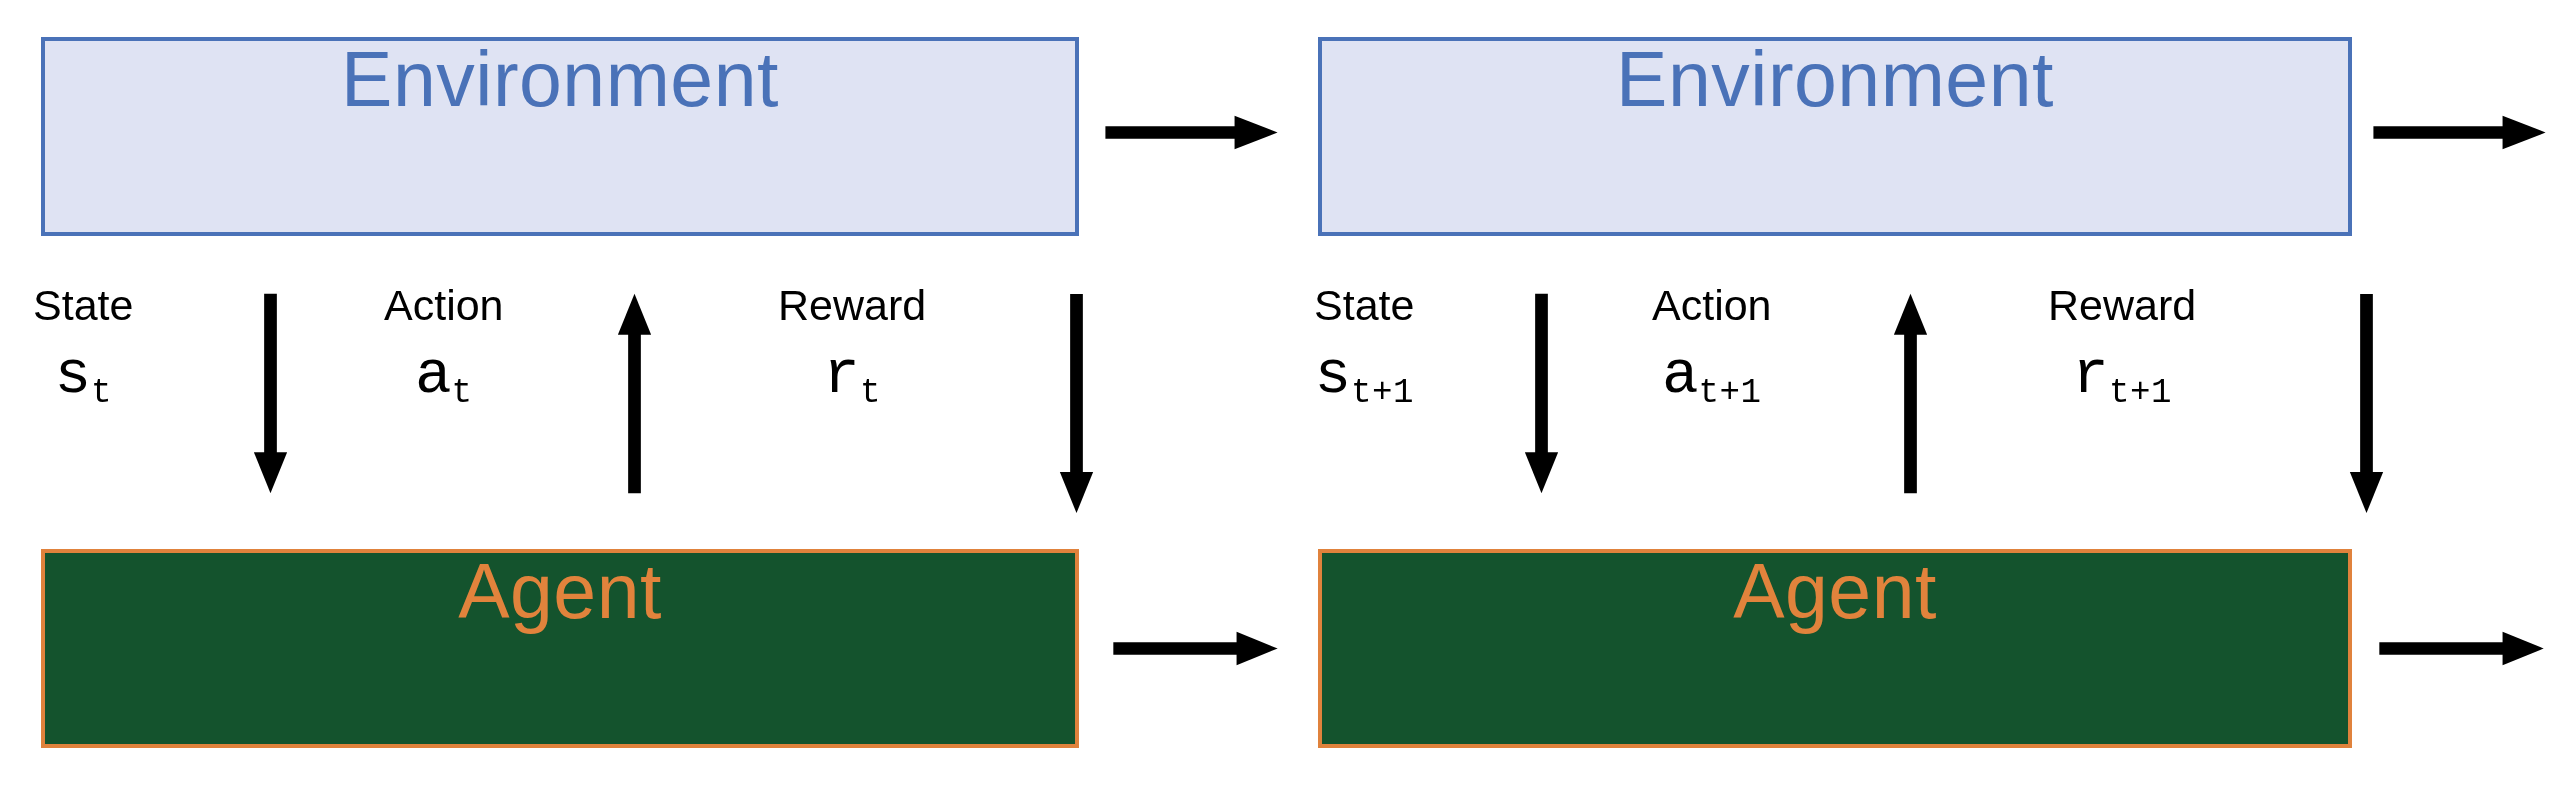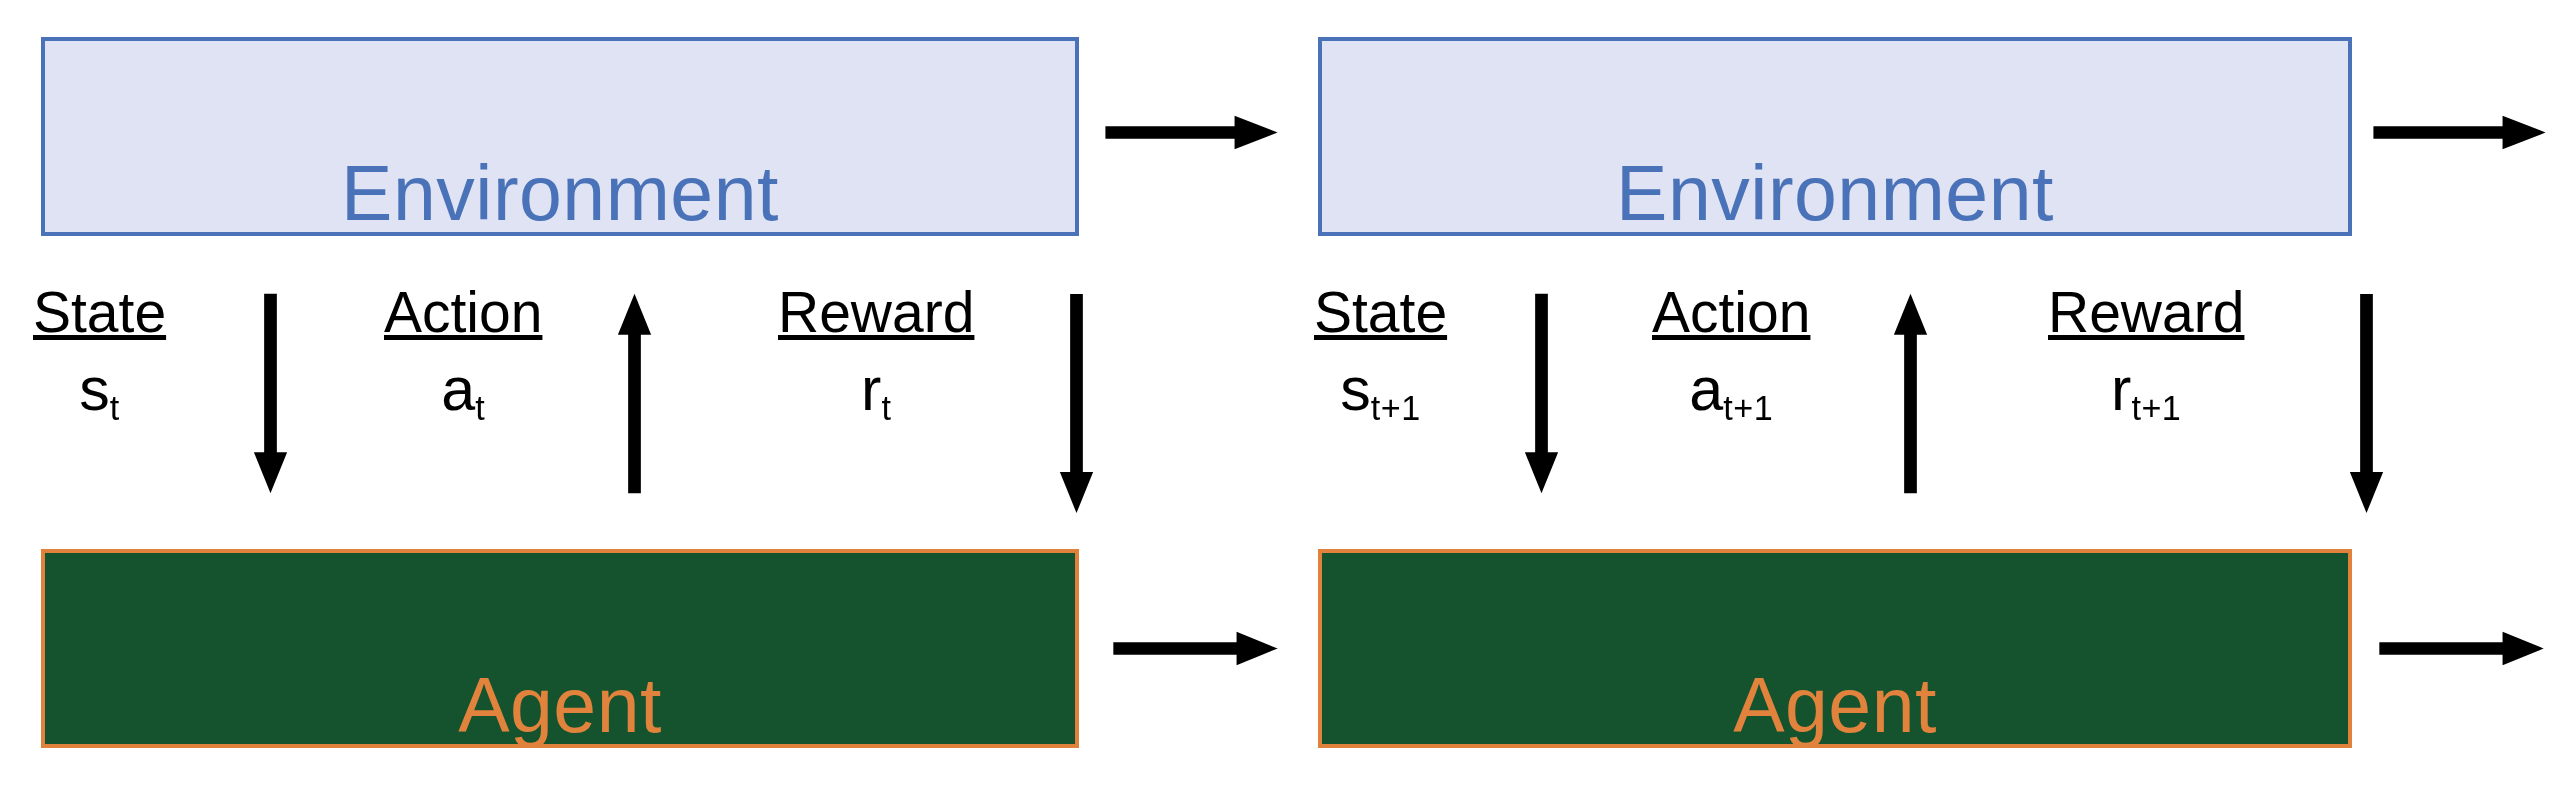--- a/index.html
+++ b/index.html
@@ -16,21 +16,21 @@
     height: 790px;
     background: #ffffff;
     overflow: hidden;
   }
 
   
   .node-box {
     position: absolute;
     box-sizing: border-box;
     display: flex;
-    align-items: flex-end;
+    align-items: flex-start;
     justify-content: center;
     border-style: solid;
   }
   .node-box .node-label {
     font-size: 77px;
     font-weight: 400;
     line-height: 1;
     letter-spacing: 0.5px;
     white-space: nowrap;
   }
@@ -51,30 +51,30 @@
   
   .signal {
     position: absolute;
     display: flex;
     flex-direction: column;
     align-items: center;
     color: #000000;
     white-space: nowrap;
   }
   .signal .sig-name {
-    font-size: 57px;
+    font-size: 43px;
     line-height: 1.0;
     font-weight: 400;
-    text-decoration: underline;
   }
   .signal .sig-sym {
     font-size: 61px;
     line-height: 1.0;
     font-weight: 400;
     margin-top: 17.7px;
+    font-family: Liberation Mono, monospace;
   }
   .signal .sig-sym sub {
     font-size: 0.56em;
     vertical-align: baseline;
     position: relative;
     top: 0.30em;
     letter-spacing: 0.5px;
   }
 
   

